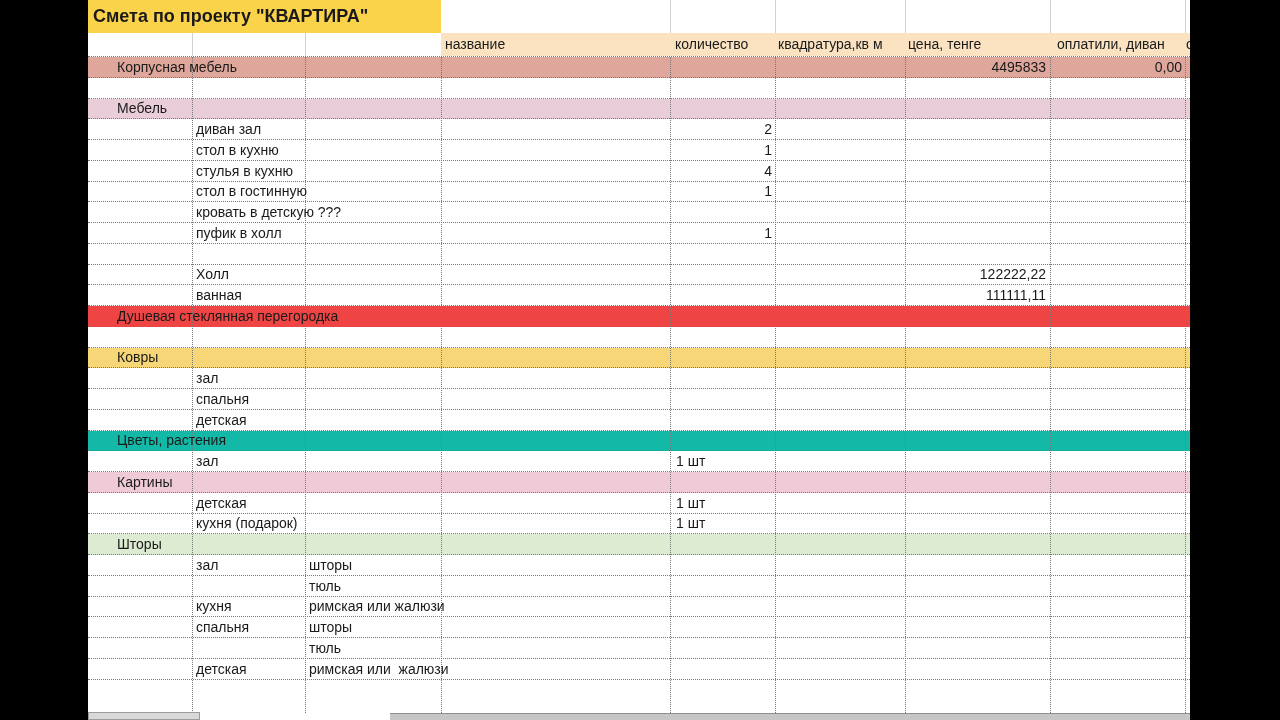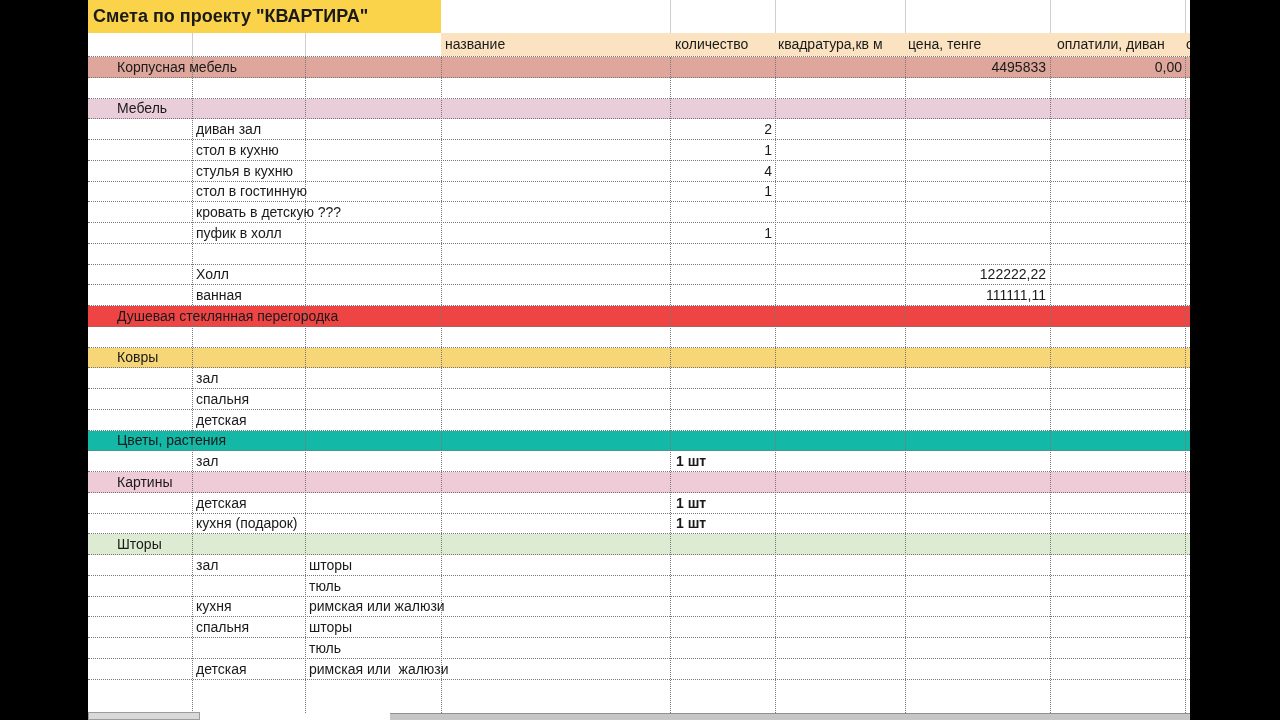--- a/index.html
+++ b/index.html
@@ -22,21 +22,21 @@
 
   
   .body { position:absolute; left:0; top:57px; width:1102px; }
   .row { position:relative; width:1102px; height:20.75px; border-bottom:1px dotted #787878; }
   .cell { position:absolute; top:0; height:100%; display:flex; align-items:center;
           font-size:14px; white-space:pre; z-index:2; }
   .cell-a    { left:2px;margin-left:27px; }
   .cell-b    { left:108px; }
   .cell-c    { left:221px; }
   .cell-qty  { left:582px; width:102px; justify-content:flex-end; }
-  .cell-qtyl { left:588px;font-weight:bold; }
+  .cell-qtyl { left:588px; }
   .cell-price{ left:817px; width:141px; justify-content:flex-end; }
   .cell-paid { left:962px; width:132px; justify-content:flex-end; }
 
   .vline { position:absolute; top:57px; height:656px; width:0; border-left:1px dotted #787878; z-index:1; }
 
   
   .scroll-box { position:absolute; left:0; top:712px; width:112px; height:8px;
                 background:#d9d9d9; border:1px solid #9c9c9c; z-index:4; }
   .scroll-strip { position:absolute; left:302px; top:713px; width:800px; height:7px;
                   background:#c6c6c6; border-top:1px solid #8f8f8f; z-index:4; }

